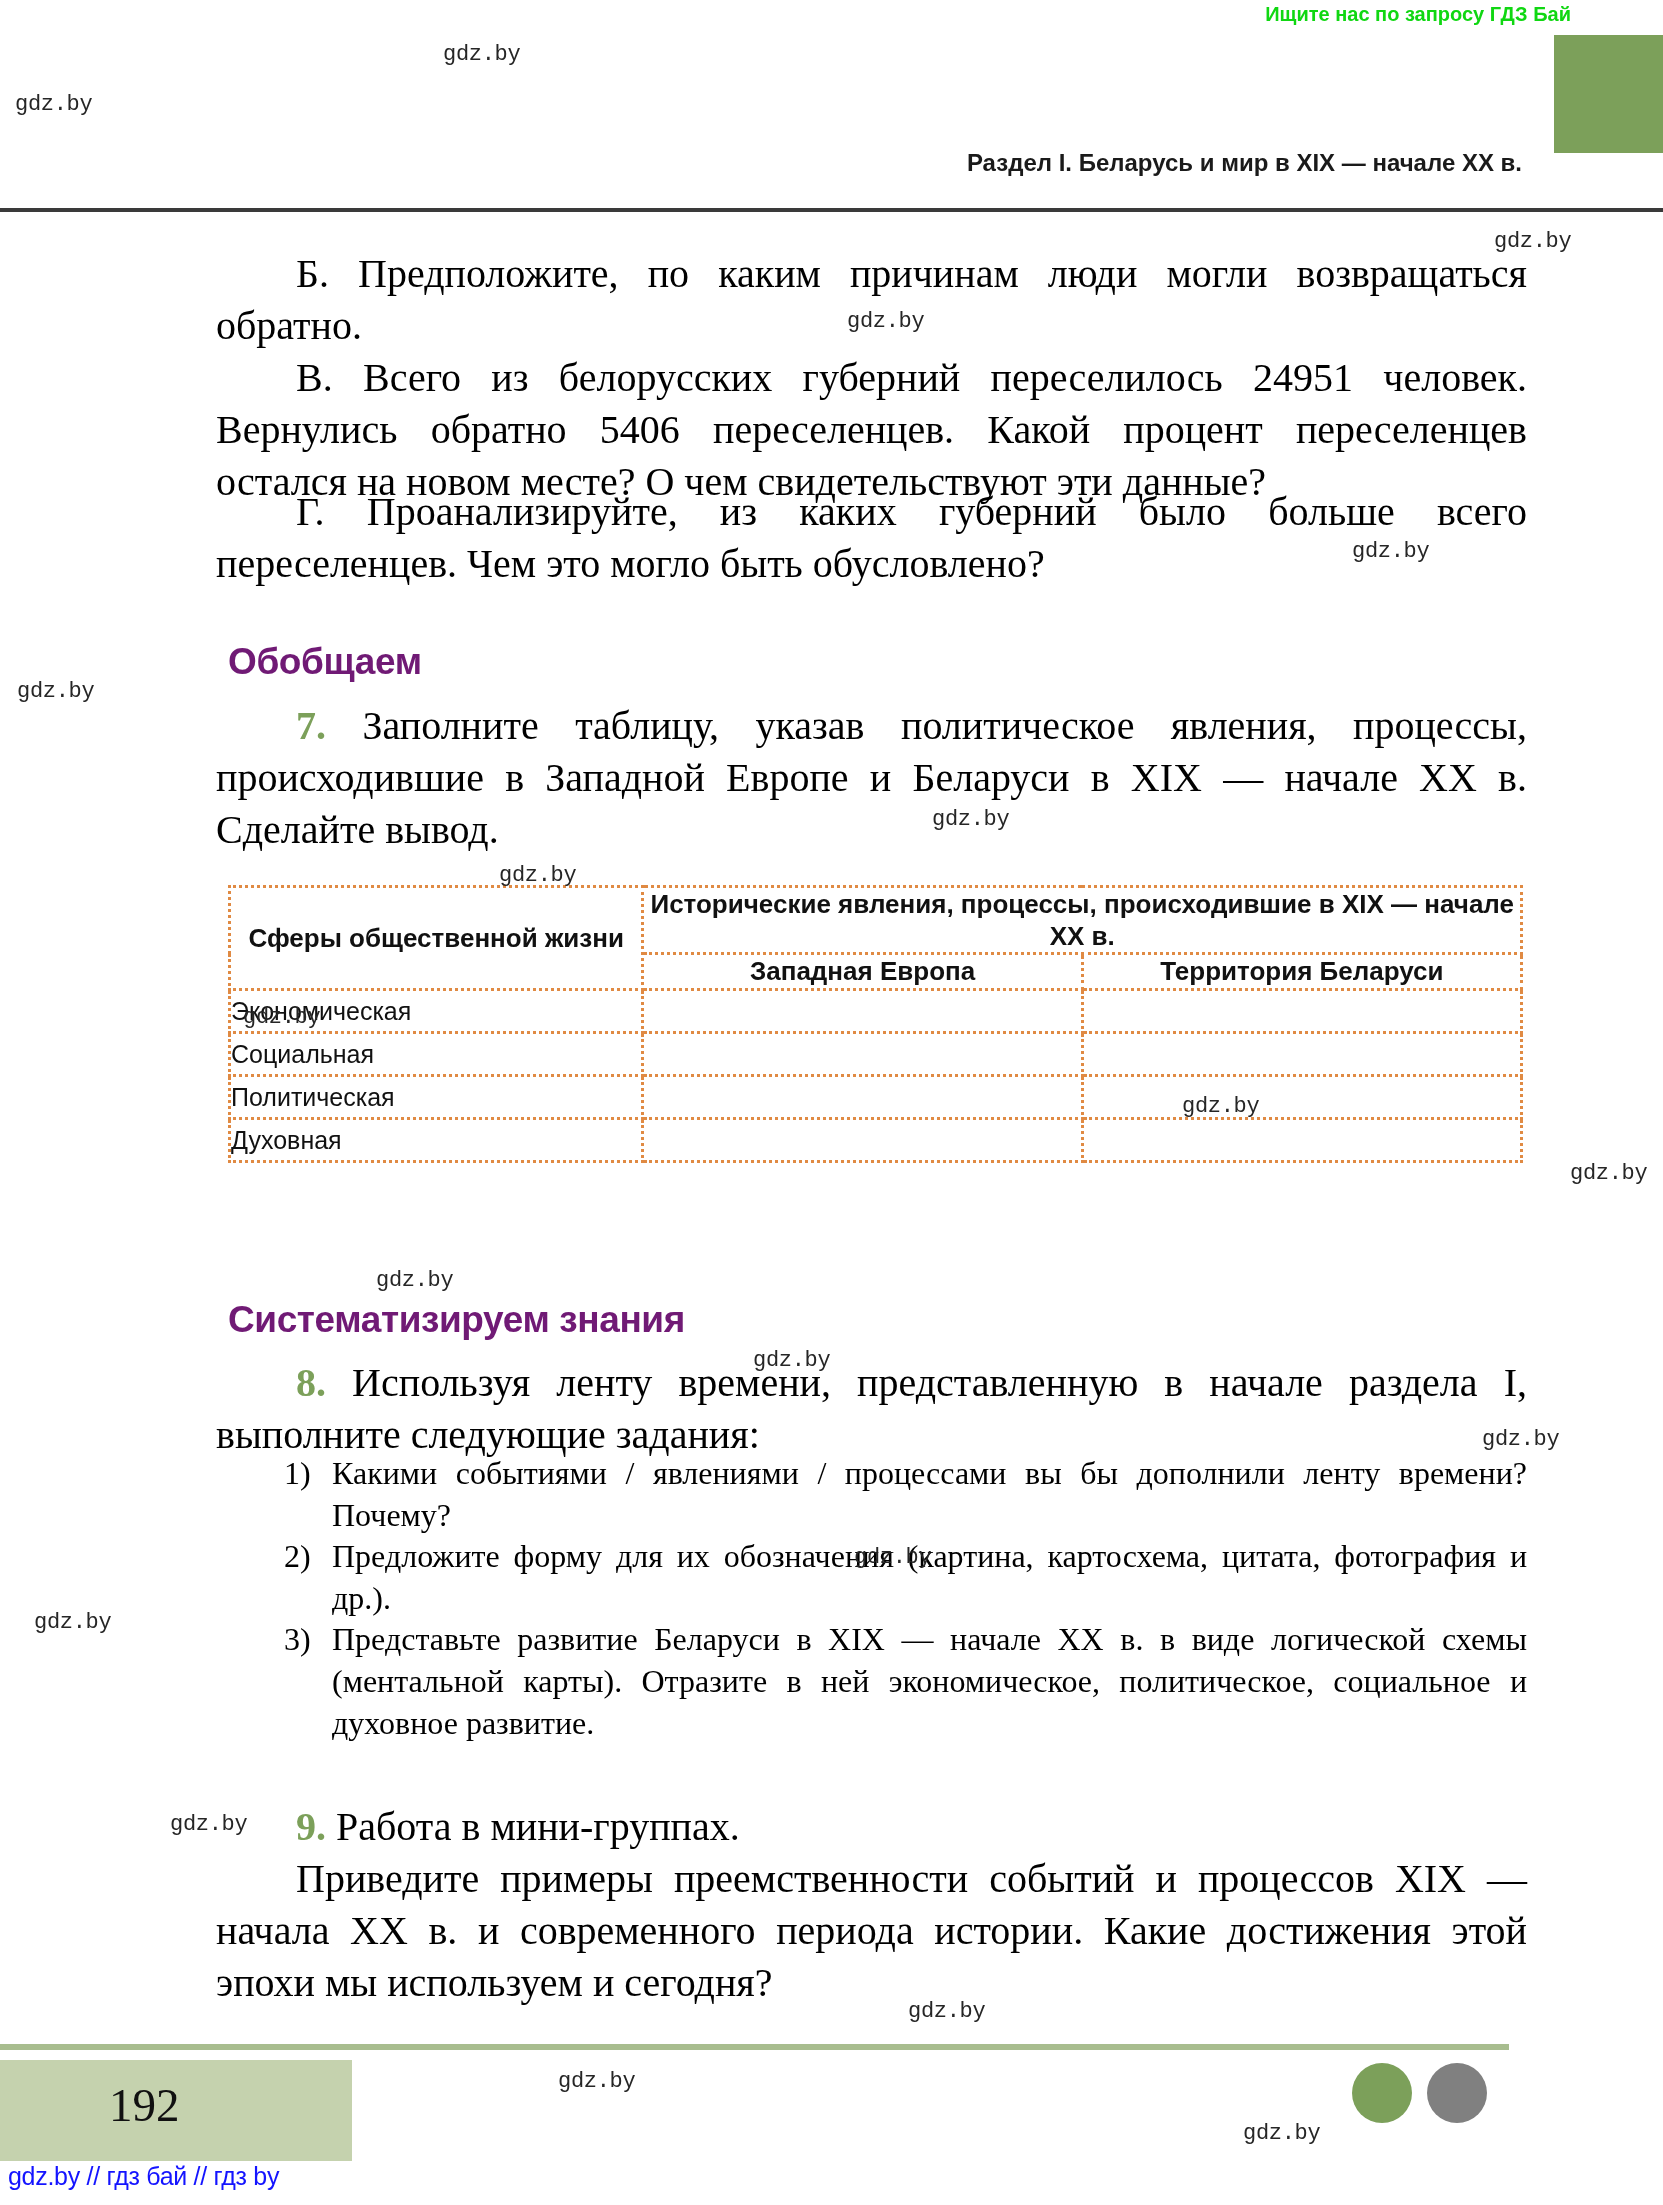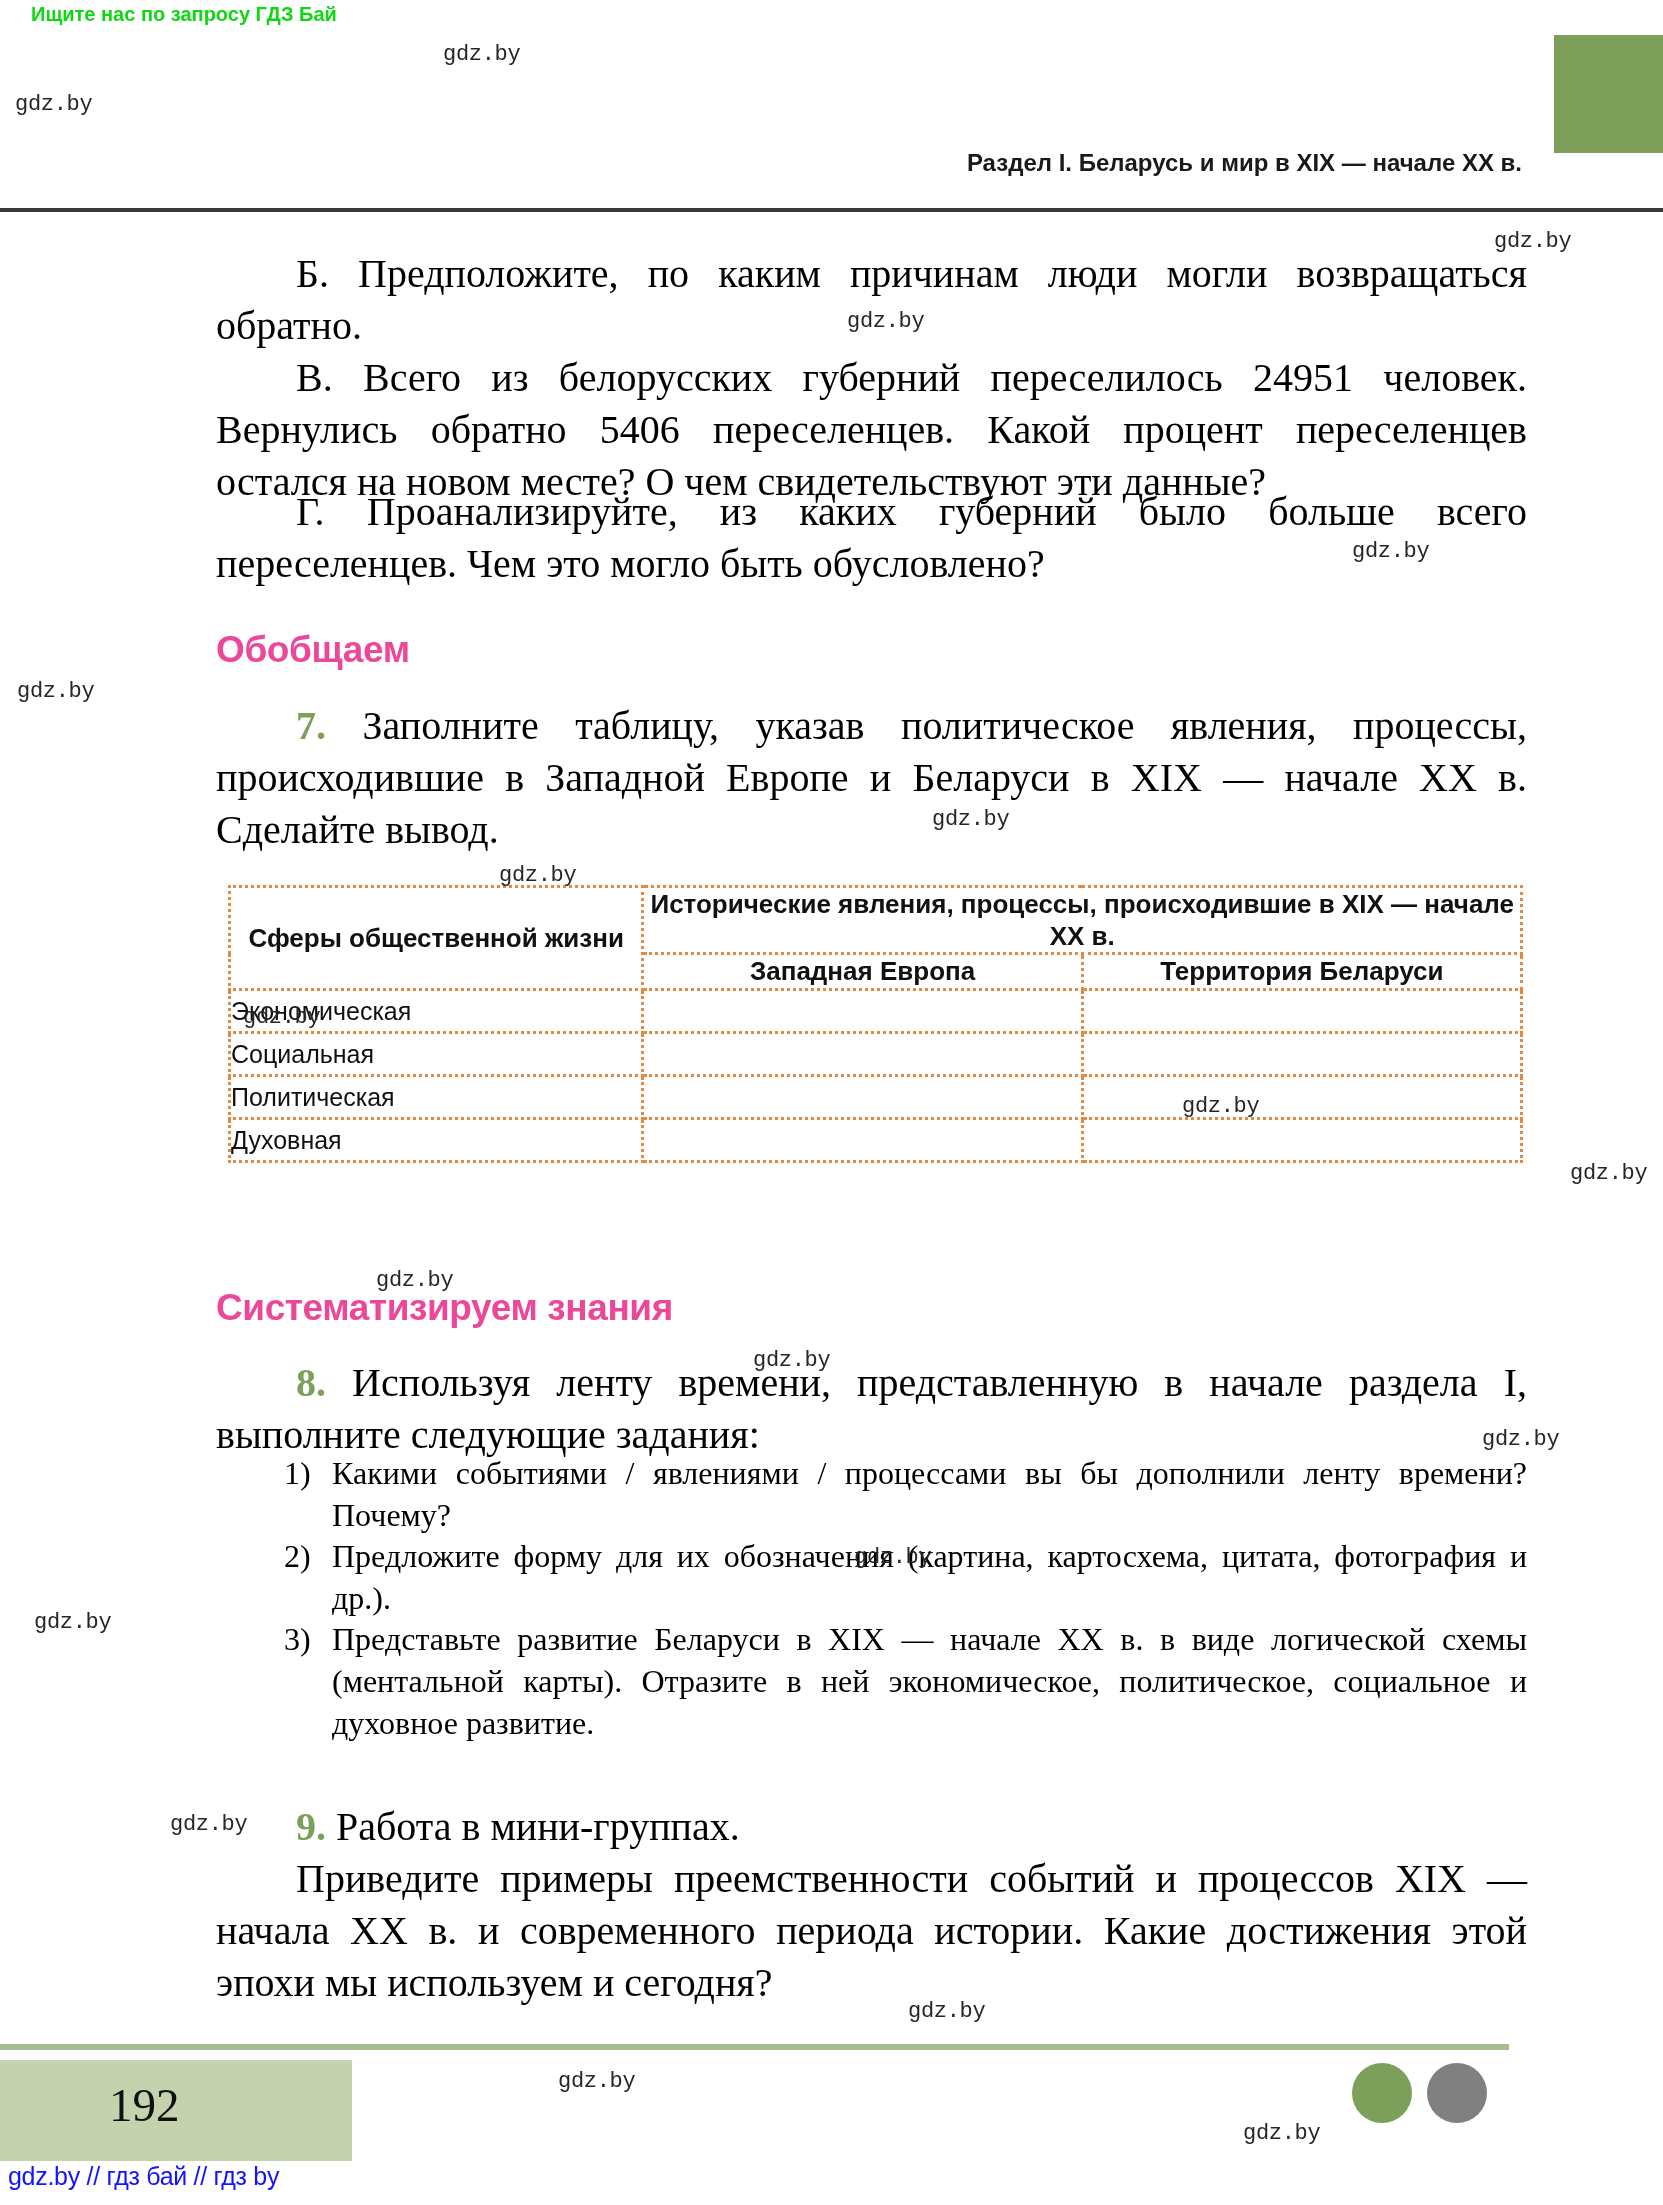--- a/index.html
+++ b/index.html
@@ -25,27 +25,26 @@
     pointer-events: none;
     letter-spacing: -0.3px;
   }
 
   
   .promo {
     position: absolute;
     top: 3.4px;
     left: 0;
     width: 1571px;
-    text-align: left;
+    text-align: right;
     font-family: "Liberation Sans", sans-serif;
     font-weight: bold;
     font-size: 20px;
     color: #10d712;
     letter-spacing: 0px;
-    margin-left: 31px;
   }
 
   
   .corner-block {
     position: absolute;
     top: 35px;
     left: 1554px;
     width: 110px;
     height: 118px;
     background: #7ca05a;
@@ -82,22 +81,22 @@
     line-height: 1.30;
     text-align: justify;
     color: #000;
     text-indent: 80px;
   }
 
   .sec-head {
     font-family: "Liberation Sans", sans-serif;
     font-weight: bold;
     font-size: 37px;
-    color: #ec4899;
-    margin: 0;
+    color: #701a75;
+    margin: 12px;
     letter-spacing: -0.4px;
   }
   .num {
     color: #7ca05a;
     font-weight: bold;
   }
 
   
   .tbl-wrap {
     position: absolute;

